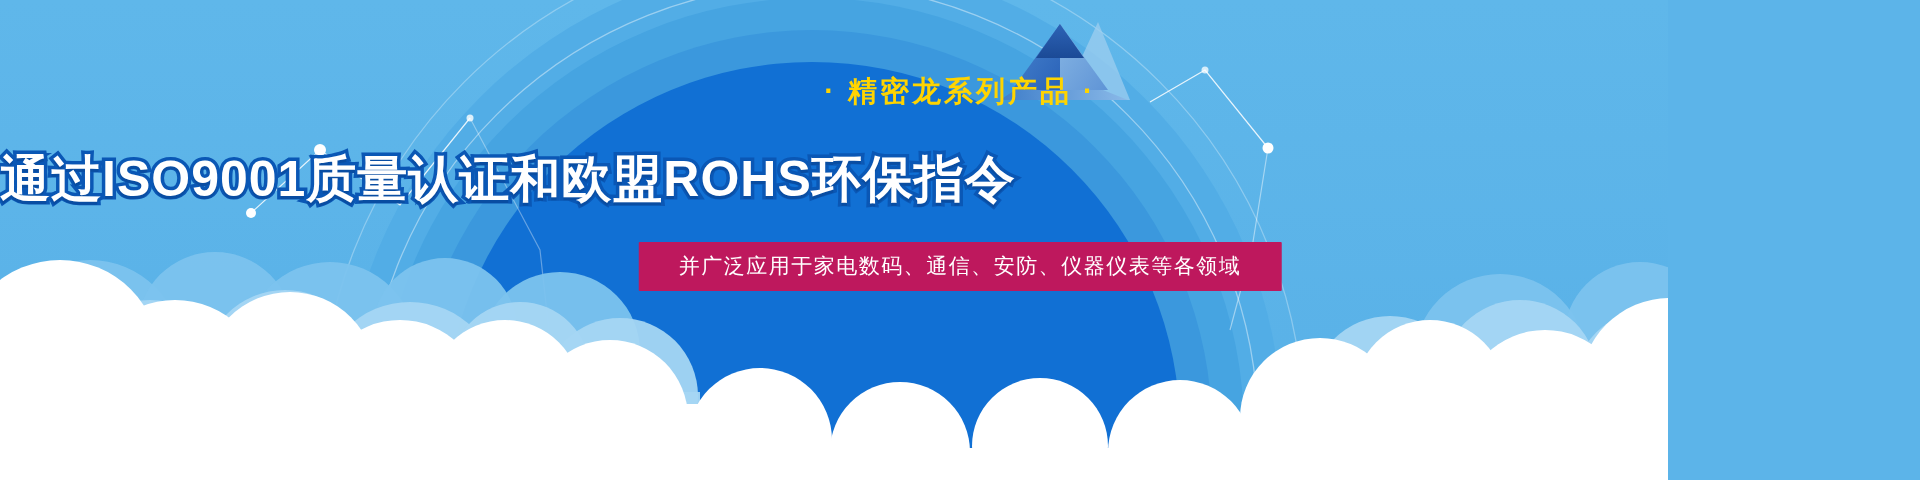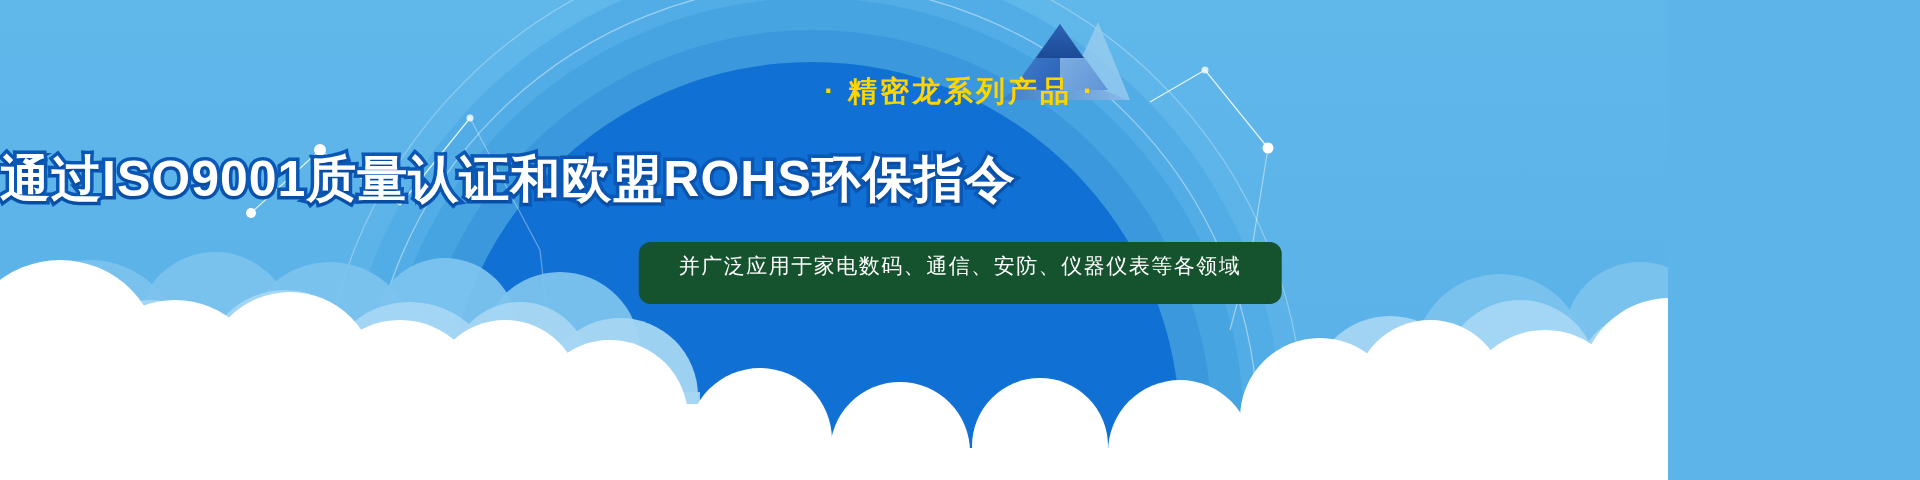--- a/index.html
+++ b/index.html
@@ -47,23 +47,23 @@
     color:#ffffff;
     white-space:nowrap;
     -webkit-text-stroke:7px #0a57b5;
     paint-order:stroke fill;
     text-shadow:0 3px 0 rgba(8,60,125,.35);
   }
   #subtitle-bar {
     position:absolute;
     left:50%; top:242px;
     transform:translateX(-50%);
-    background:#14532d;
-    padding:10px 40px 24px 40px;
-    border-radius:12px;
+    background:#be185d;
+    padding:10px 40px 11px 40px;
+    border-radius:1px;
   }
   #subtitle {
     color:#ffffff;
     font-size:21px;
     letter-spacing:1.5px;
     white-space:nowrap;
     text-align:center;
   }
 </style>
 </head>

